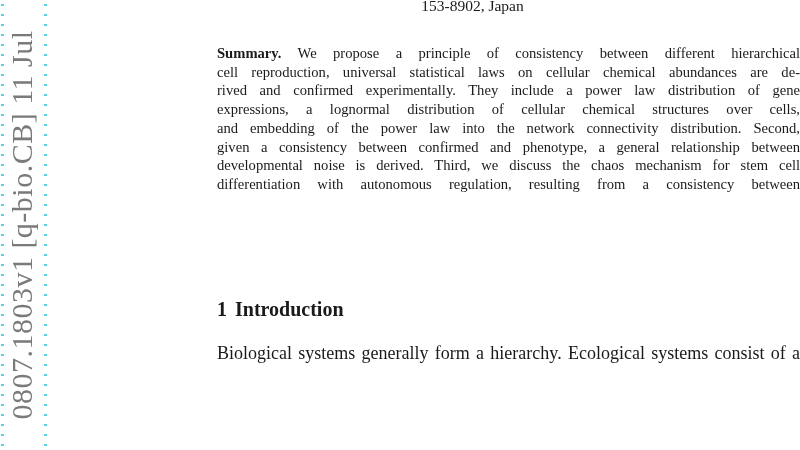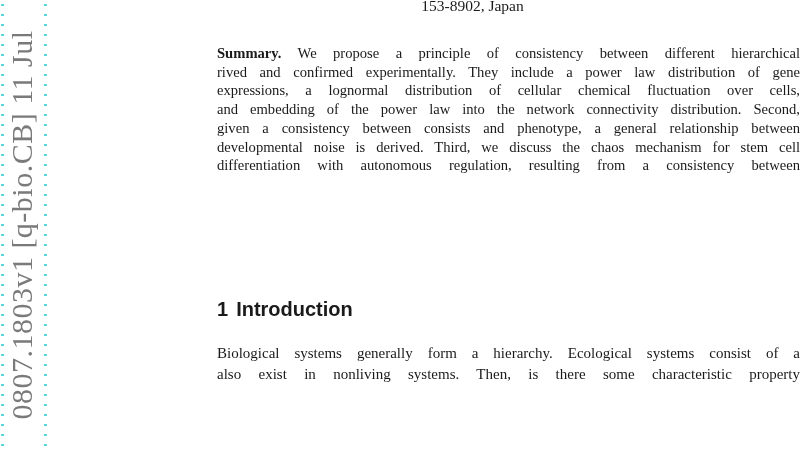--- a/index.html
+++ b/index.html
@@ -59,60 +59,60 @@
     font-size: 14.6px;
     line-height: 18.7px;
     text-align: justify;
     hyphens: manual;
   }
   .summary .label { font-weight: bold; }
   .section-title {
     position: absolute;
     left: 217px;
     top: 296px;
-    font-family: Liberation Sans, sans-serif;
+    font-family: Liberation Serif, serif;
     font-weight: bold;
     font-size: 20px;
     line-height: 26px;
   }
   .section-title .num { margin-right: 8px; }
   .intro {
     position: absolute;
     left: 217px;
     top: 343px;
     width: 583px;
     font-family: "Liberation Serif", serif;
-    font-size: 15px;
+    font-size: 18px;
     line-height: 21.3px;
     text-align: justify;
   }
   .line { display: block; text-align: justify; text-align-last: justify; white-space: nowrap; }
   .line.last { text-align-last: left; }
 </style>
 </head>
 <body>
 
 <div class="dotline left"></div>
 <div class="dotline right"></div>
 <div class="arxiv-stamp">0807.1803v1  [q-bio.CB]  11 Jul</div>
 
 <div class="affil">
   <span>153-8902, Japan</span>
 </div>
 
 <div class="summary">
   <span class="line"><span class="label">Summary.</span> <span>We propose a principle of consistency between different hierarchical</span></span>
+  <span class="line">cell reproduction, universal statistical laws on cellular chemical abundances are de-</span>
   <span class="line">rived and confirmed experimentally. They include a power law distribution of gene</span>
-  <span class="line">expressions, a lognormal distribution of cellular chemical fluctuation over cells,</span>
+  <span class="line">expressions, a lognormal distribution of cellular chemical structures over cells,</span>
   <span class="line">and embedding of the power law into the network connectivity distribution. Second,</span>
-  <span class="line">given a consistency between consists and phenotype, a general relationship between</span>
+  <span class="line">given a consistency between confirmed and phenotype, a general relationship between</span>
   <span class="line">developmental noise is derived. Third, we discuss the chaos mechanism for stem cell</span>
   <span class="line">differentiation with autonomous regulation, resulting from a consistency between</span>
 </div>
 
 <div class="section-title">
   <span class="num">1</span><span>Introduction</span>
 </div>
 
 <div class="intro">
   <span class="line">Biological systems generally form a hierarchy. Ecological systems consist of a</span>
-  <span class="line">also exist in nonliving systems. Then, is there some characteristic property</span>
 </div>
 
 </body></html>

